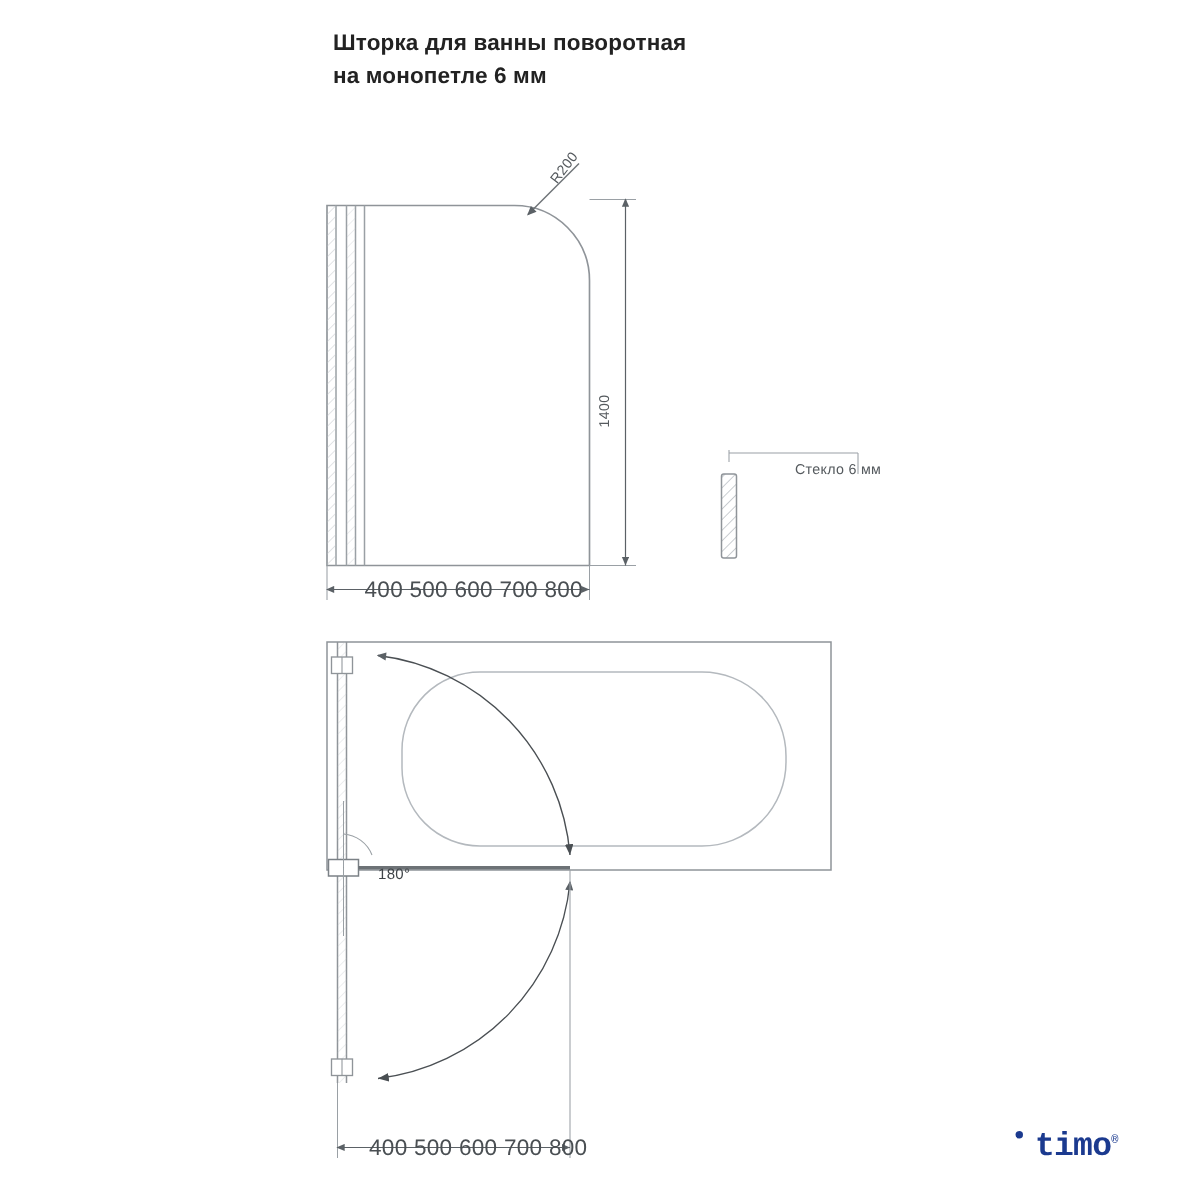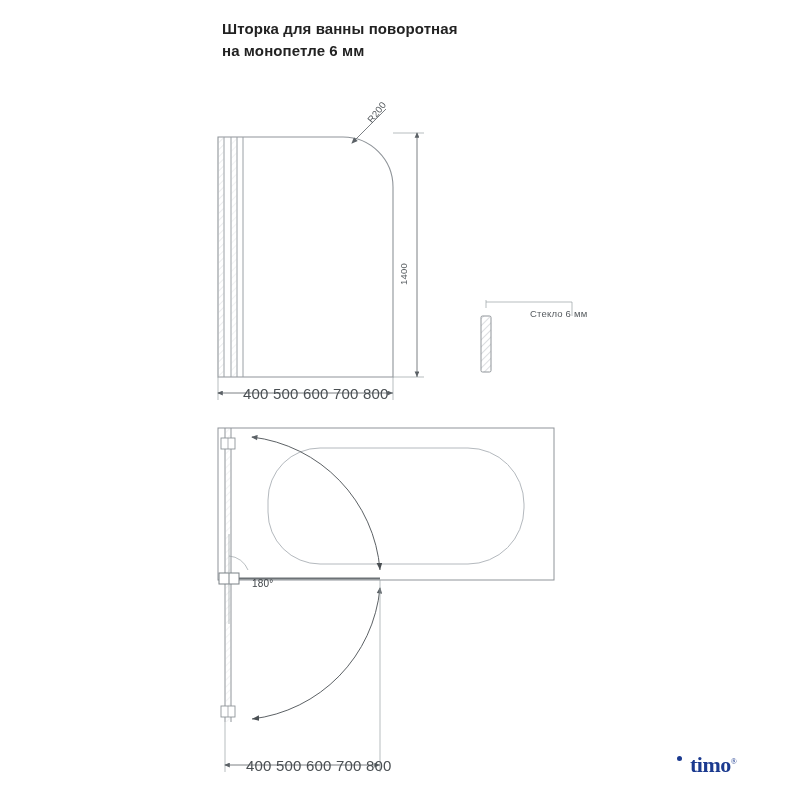--- a/index.html
+++ b/index.html
@@ -60,21 +60,21 @@
     transform-origin: left top;
   }
   .logo {
     position: absolute;
     left: 690px;
     top: 752px;
     font-size: 22px;
     font-weight: bold;
     color: #1b3a8f;
     letter-spacing: -0.5px;
-    font-family: Liberation Serif, serif;
+    font-family: Liberation Mono, monospace;
   }
   .logo .sup {
     font-size: 8px;
     vertical-align: super;
     font-weight: normal;
   }
   .logo .dot {
     display: inline-block;
     width: 5px; height: 5px;
     background: #1b3a8f;

